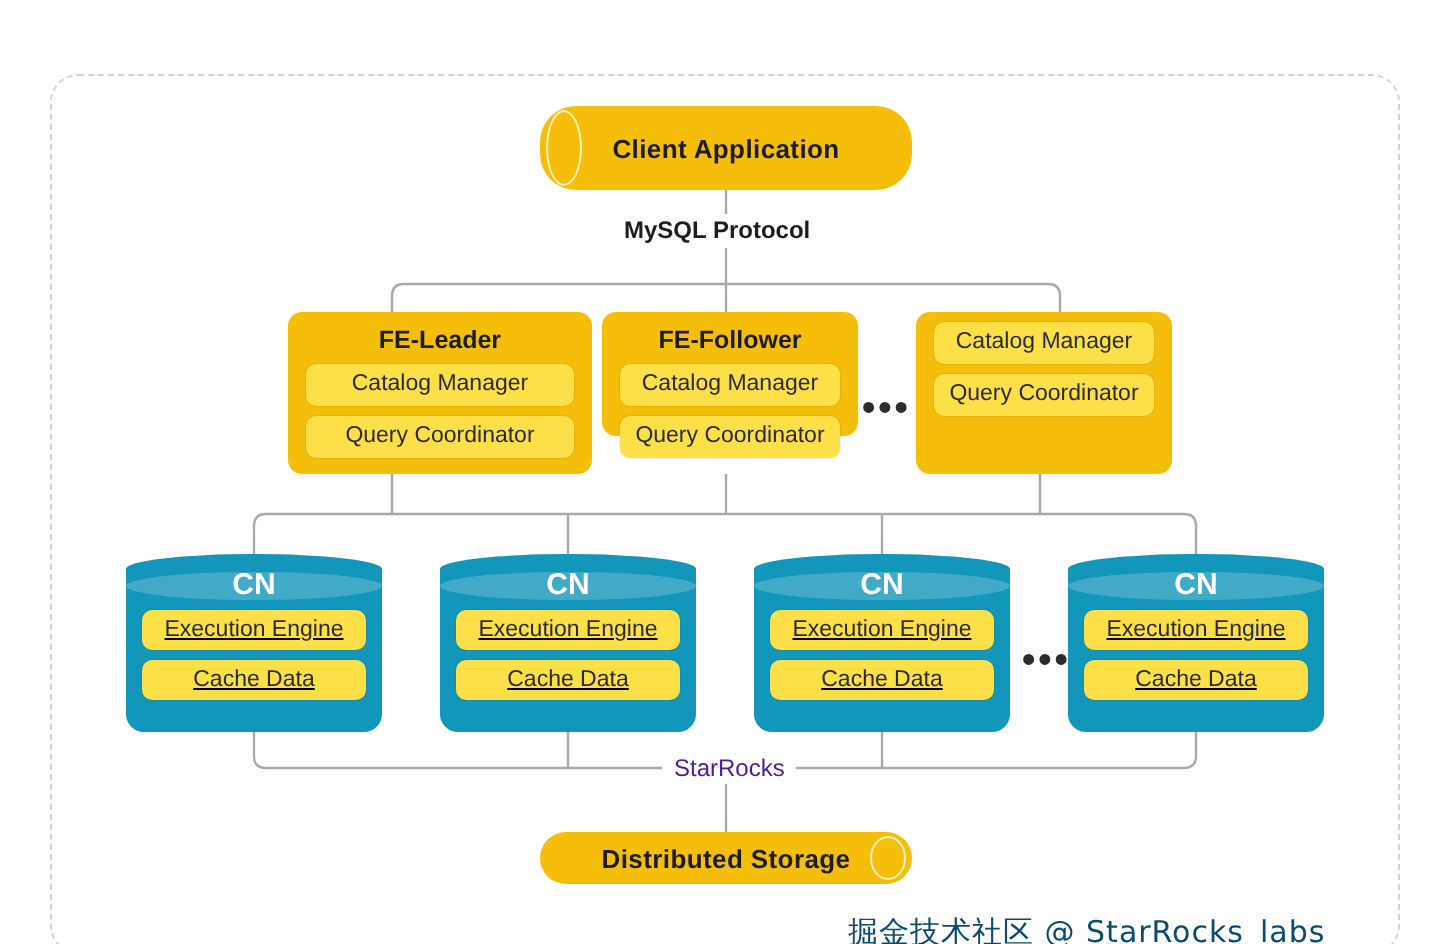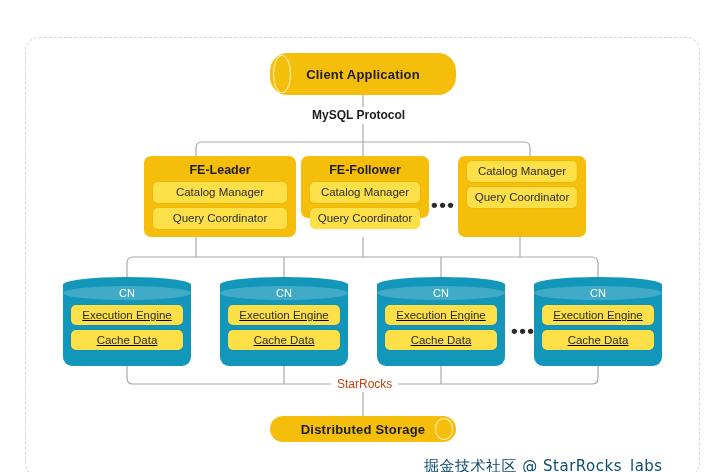--- a/index.html
+++ b/index.html
@@ -118,22 +118,22 @@
     border-radius: 50%;
     box-sizing: border-box;
     background: rgba(255,255,255,.20);
   }
   .cn-title {
     position: absolute;
     left: 0;
     top: 8px;
     width: 100%;
     text-align: center;
-    font-size: 11px;
-    font-weight: 400;
+    font-size: 15px;
+    font-weight: 700;
     color: #ffffff;
     line-height: 16px;
     z-index: 3;
   }
   .cn-inner {
     position: absolute;
     left: 8px;
     top: 28px;
     right: 8px;
     z-index: 3;
@@ -151,21 +151,21 @@
     font-size: 12px;
     font-weight: bold;
     color: #1d1d1f;
     background: #ffffff;
     padding: 0 6px;
     white-space: nowrap;
     line-height: 16px;
   }
   .label.plain {
     font-weight: 500;
-    color: #c2410c;
+    color: #4c1d95;
   }
   
   .ellipsis {
     position: absolute;
     font-size: 19px;
     font-weight: bold;
     color: #2b2b2e;
     letter-spacing: 1.5px;
     line-height: 10px;
     white-space: nowrap;

